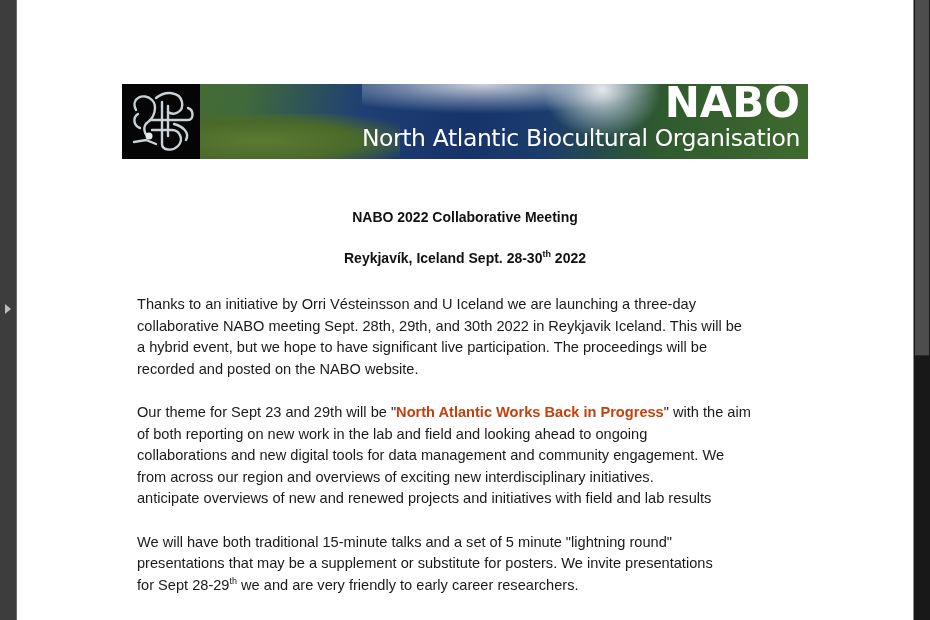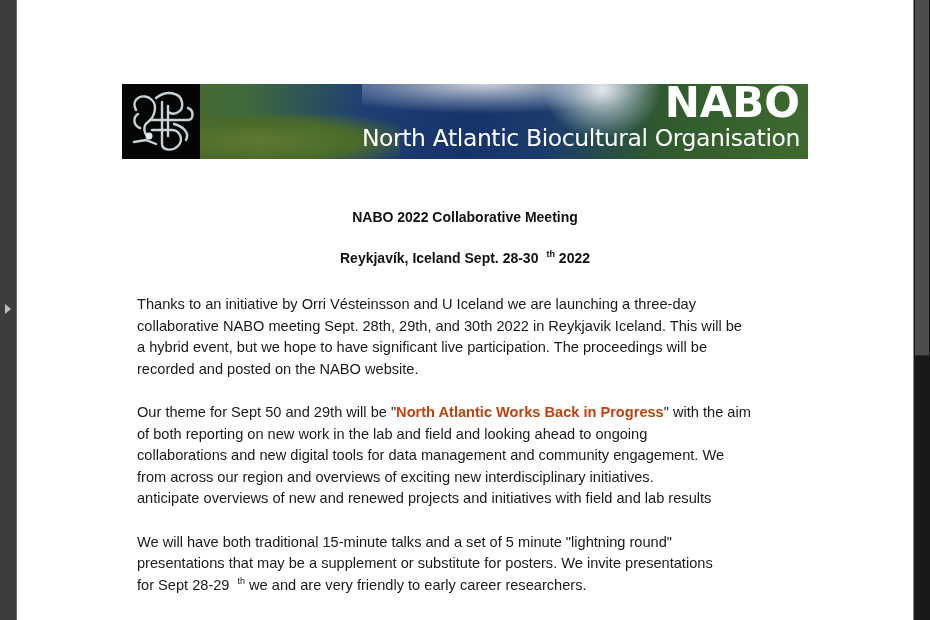--- a/index.html
+++ b/index.html
@@ -126,21 +126,20 @@
       width: 896px;
       text-align: center;
       font-weight: bold;
       font-size: 14px;
       color: #111111;
     }
     .doc-subtitle sup, .para sup {
       font-size: 9px;
       vertical-align: super;
       line-height: 0;
-      margin-left: 8px;
     }
     .body-text {
       position: absolute;
       left: 120px; top: 294px;
       width: 680px;
       font-size: 14.6px;
       line-height: 21.6px;
       color: #1a1a1a;
     }
     .para {
@@ -192,21 +191,21 @@
     <div class="body-text">
 
       <p class="para">
         <span class="line">Thanks to an initiative by Orri Vésteinsson and U Iceland we are launching a three-day</span>
         <span class="line">collaborative NABO meeting Sept. 28th, 29th, and 30th 2022 in Reykjavik Iceland. This will be</span>
         <span class="line">a hybrid event, but we hope to have significant live participation.  The proceedings will be</span>
         <span class="line">recorded and posted on the NABO website.</span>
       </p>
 
       <p class="para">
-        <span class="line"><span>Our theme for Sept 50 and 29th will be "</span><b>North Atlantic Works Back in Progress</b><span>" with the aim</span></span>
+        <span class="line"><span>Our theme for Sept 23 and 29th will be "</span><b>North Atlantic Works Back in Progress</b><span>" with the aim</span></span>
         <span class="line">of both reporting on new work in the lab and field and looking ahead to ongoing</span>
         <span class="line">collaborations and new digital tools for data management and community engagement. We</span>
         <span class="line">from across our region and overviews of exciting new interdisciplinary initiatives.</span>
         <span class="line">anticipate overviews of new and renewed projects and initiatives with field and lab results</span>
       </p>
 
       <p class="para">
         <span class="line">We will have both traditional 15-minute talks and a set of 5 minute "lightning round"</span>
         <span class="line">presentations that may be a supplement or substitute for posters.  We invite presentations</span>
         <span class="line"><span>for Sept 28-29</span><sup>th</sup><span> we and are very friendly to early career researchers.</span></span>

